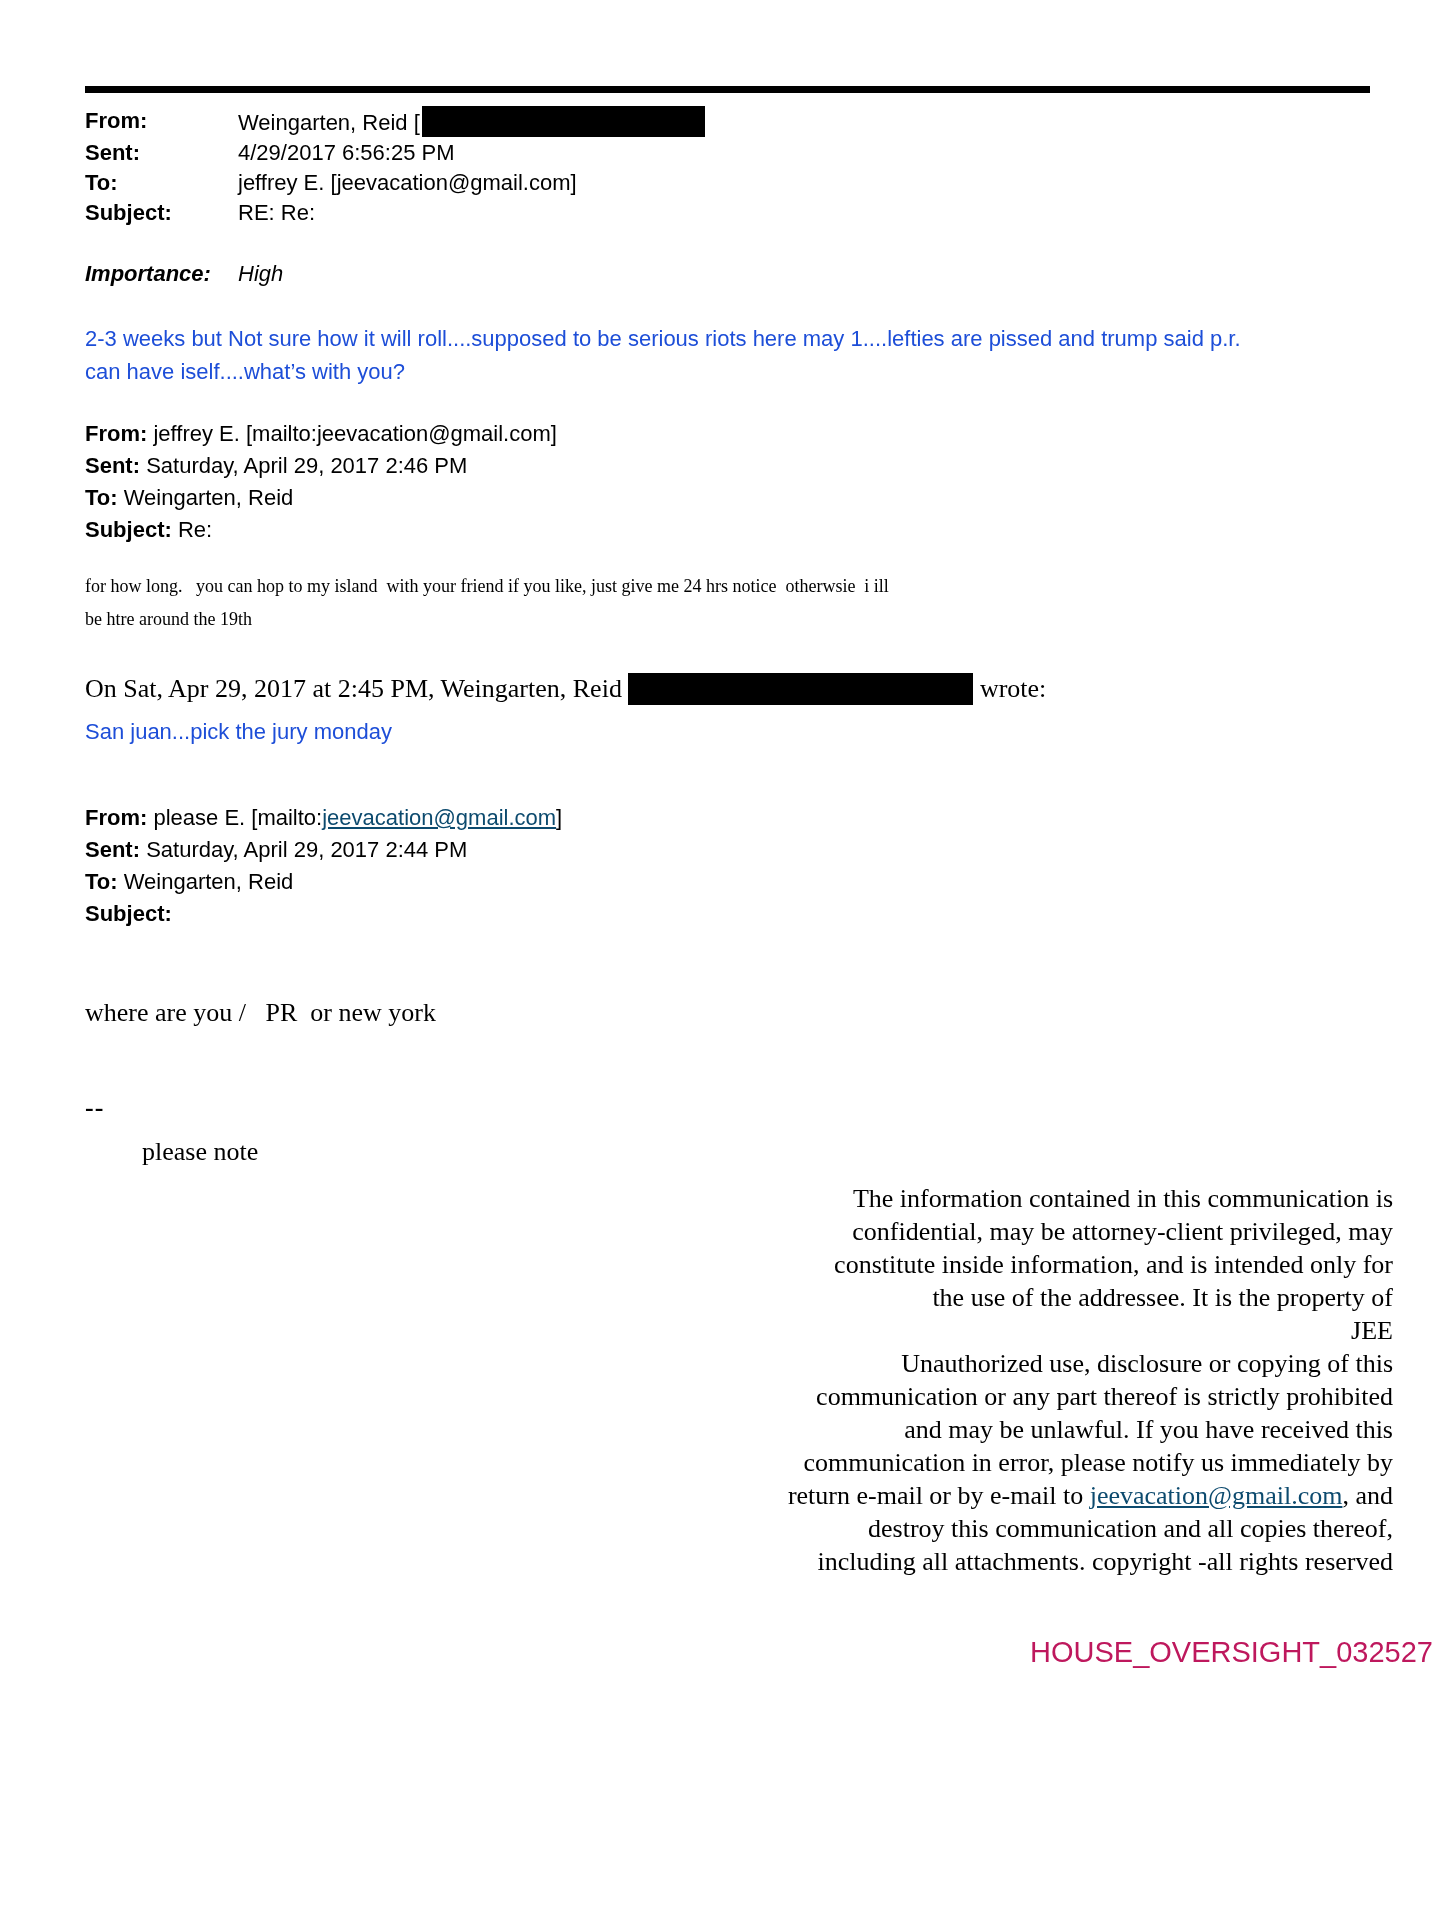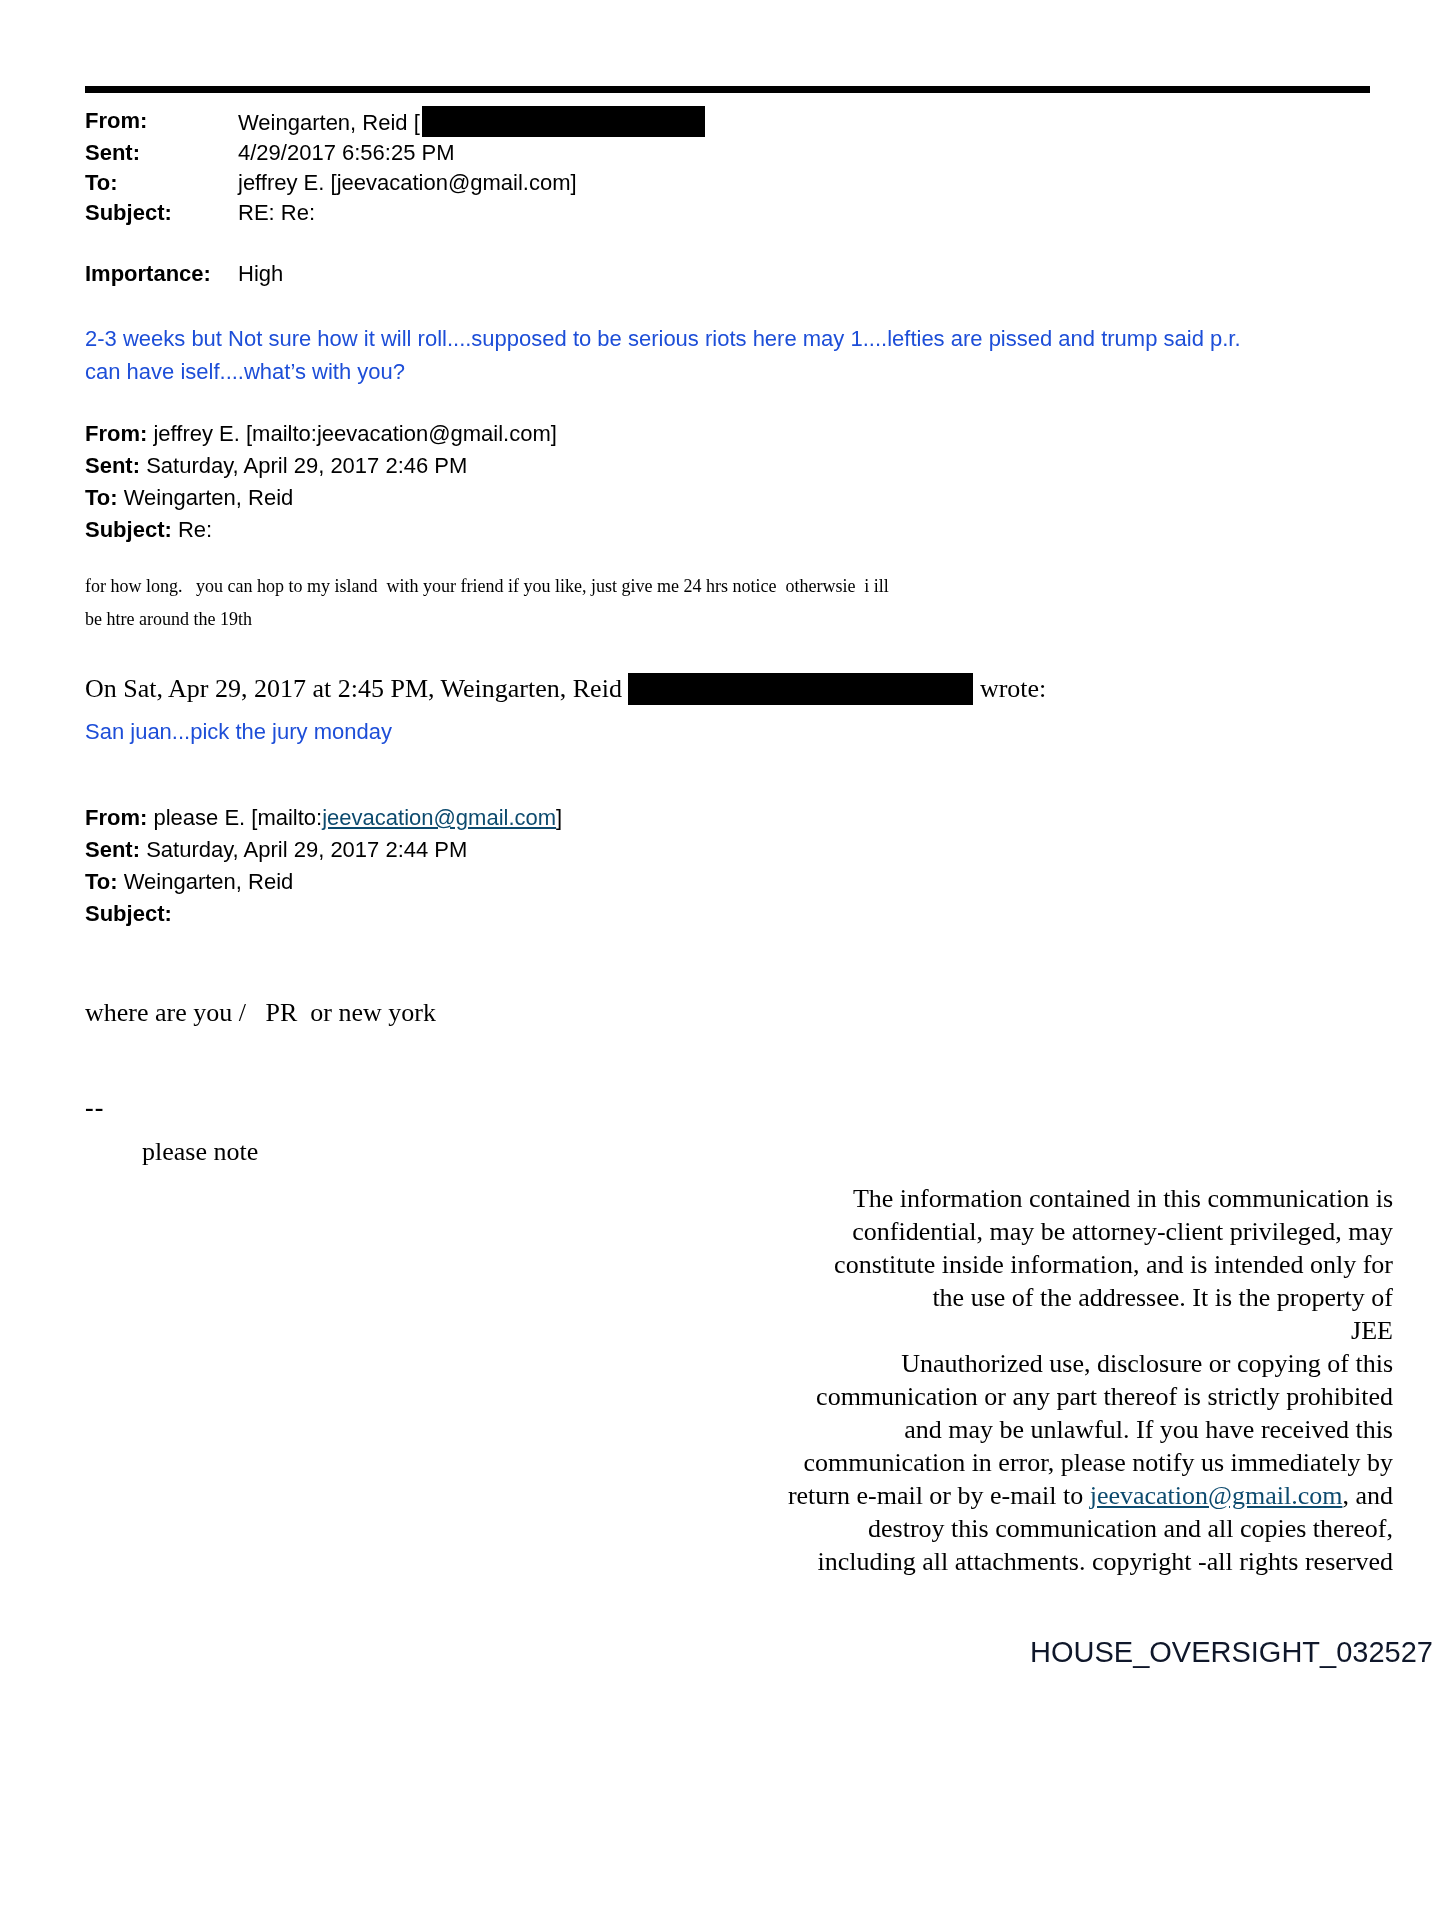--- a/index.html
+++ b/index.html
@@ -14,21 +14,21 @@
   }
   .content{padding-left:85px;padding-right:60px;}
 
   .rule{margin-top:86px;width:1285px;height:7px;background:#000000;}
 
   
   .hdr{margin-top:13px;font-family:"Liberation Sans", sans-serif;font-size:22px;line-height:30px;}
   .hrow{display:flex;}
   .hlabel{flex:0 0 153px;font-weight:700;}
   .hvalue{white-space:pre-wrap;}
-  .imp{margin-top:31px;}
+  .imp{margin-top:31px;font-style:italic;}
 
   
   .redact{display:inline-block;background:#000000;}
   .redact-from{width:283px;height:31px;vertical-align:-7px;margin-left:2px;}
   .redact-onsat{width:345px;height:32px;vertical-align:-8px;}
 
   
   .blue{color:#1d4ed8;font-family:"Liberation Sans", sans-serif;}
   .msgblue{margin-top:33px;font-size:22px;line-height:33px;}
 
@@ -52,21 +52,21 @@
   .sig2-note{margin-top:6px;}
 
   .lnk{color:#0c4a6e;text-decoration:underline;cursor:pointer;}
 
   .footer{
     position:absolute;
     right:20px;
     bottom:3px;
     font-family:"Liberation Sans", sans-serif;
     font-size:29px;
-    color:#0f172a;
+    color:#be185d;
   }
 </style>
 </head>
 <body>
 
 <div class="page">
   <div class="content">
 
     <div class="rule"></div>
 

